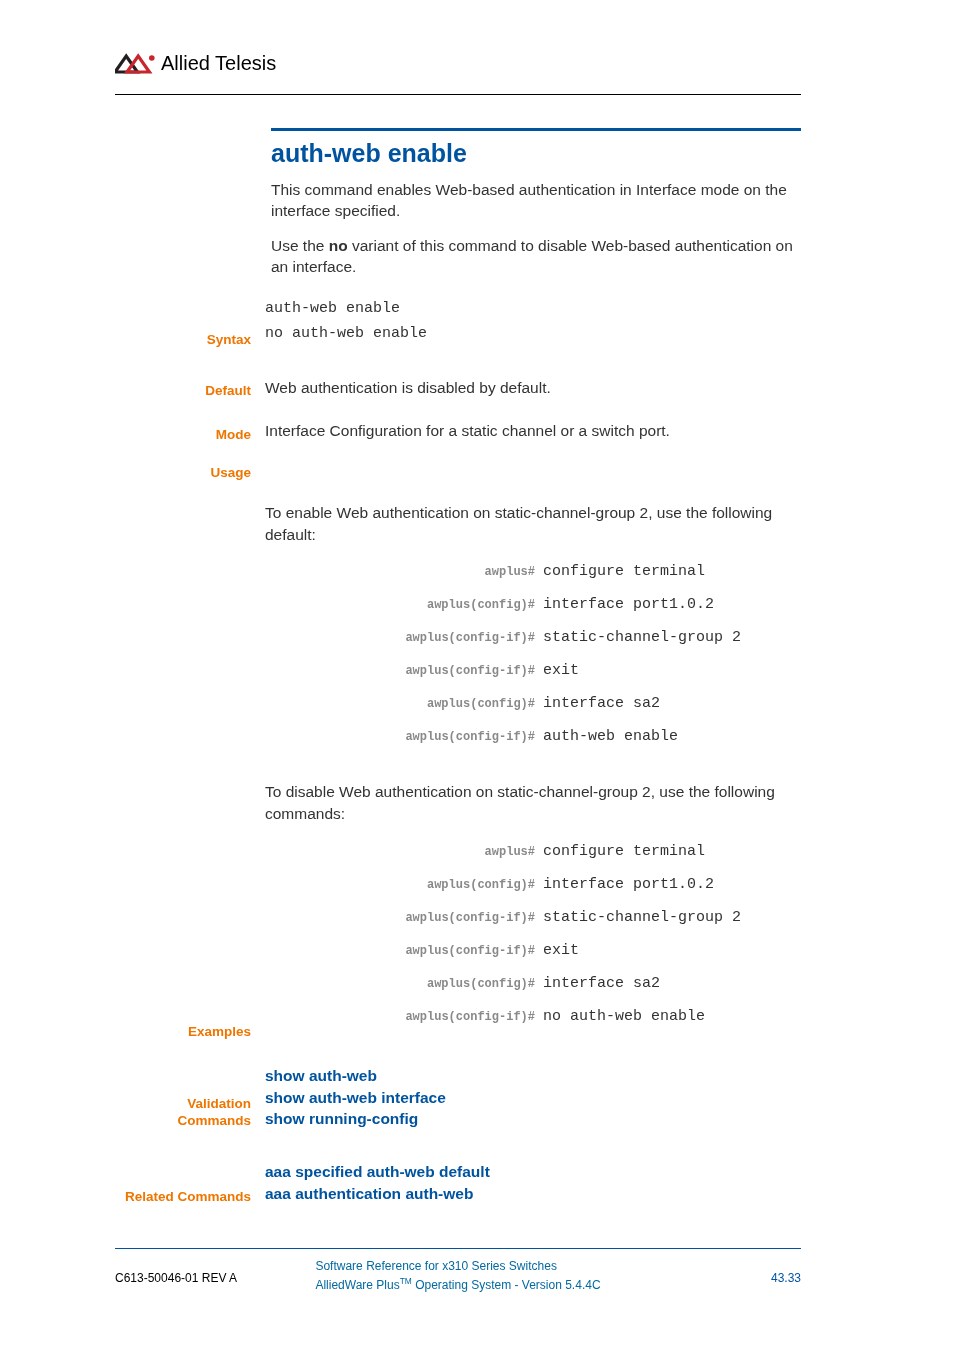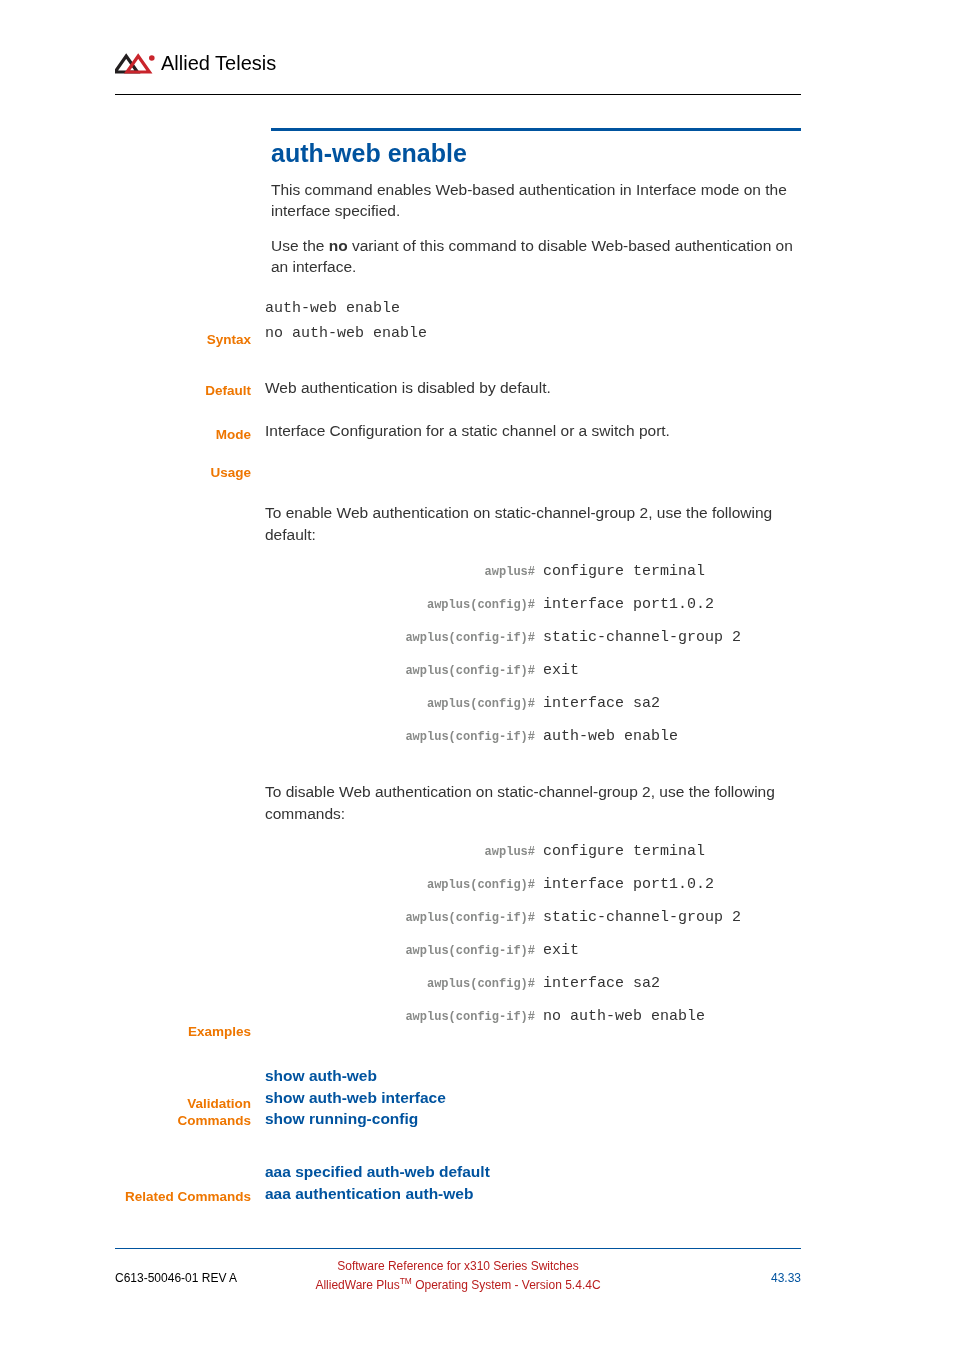--- a/index.html
+++ b/index.html
@@ -131,21 +131,21 @@
     border-top: 1px solid #00539f;
     margin-bottom: 8px;
   }
   .footer-grid {
     display: grid;
     grid-template-columns: 1fr auto 1fr;
     align-items: start;
     font-size: 12px;
   }
   .footer-left { color:#000; justify-self:start; padding-top:14px; }
-  .footer-center { color:#b91c1c; text-align:center; line-height:1.5; }
+  .footer-center { color:#0369a1; line-height:1.5; }
   .footer-right { color:#00539f; justify-self:end; padding-top:14px;text-align:center; }
   .sup { font-size: 0.7em; vertical-align: super; }
 </style>
 </head>
 <body>
 
 <div class="page">
 
   <div class="logo-row">
     <svg class="logo-svg" viewBox="0 0 100 50">

